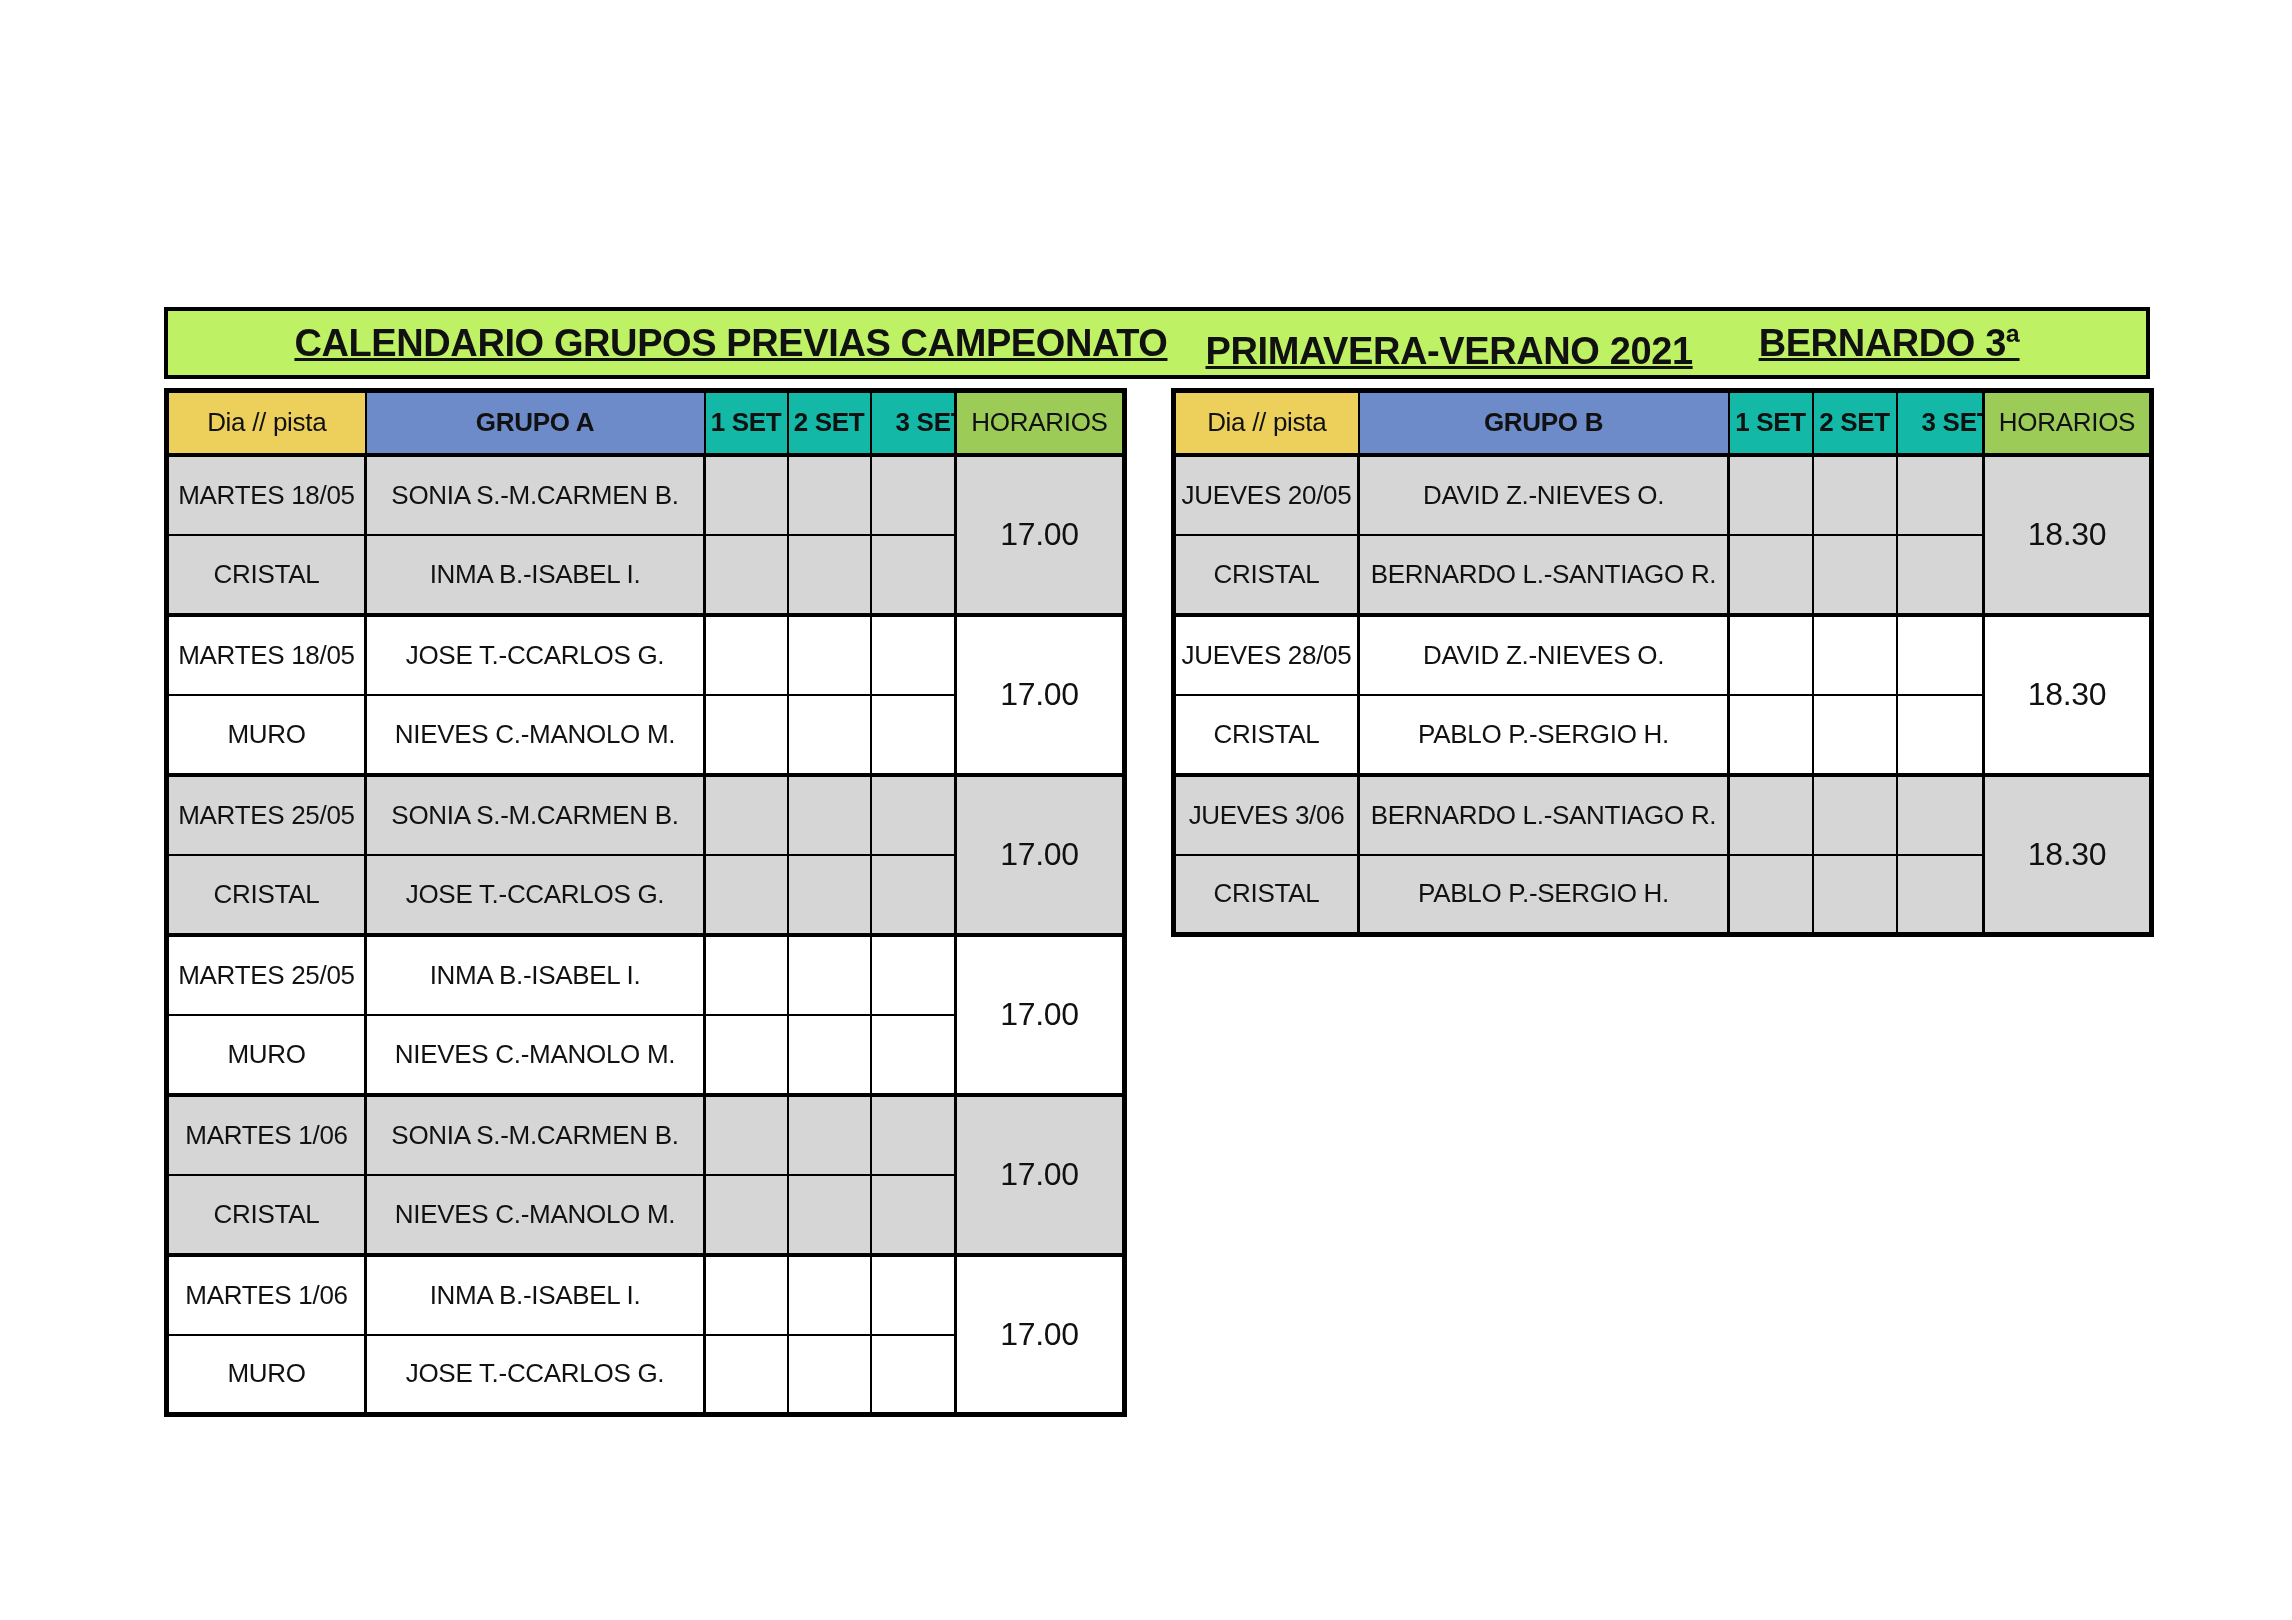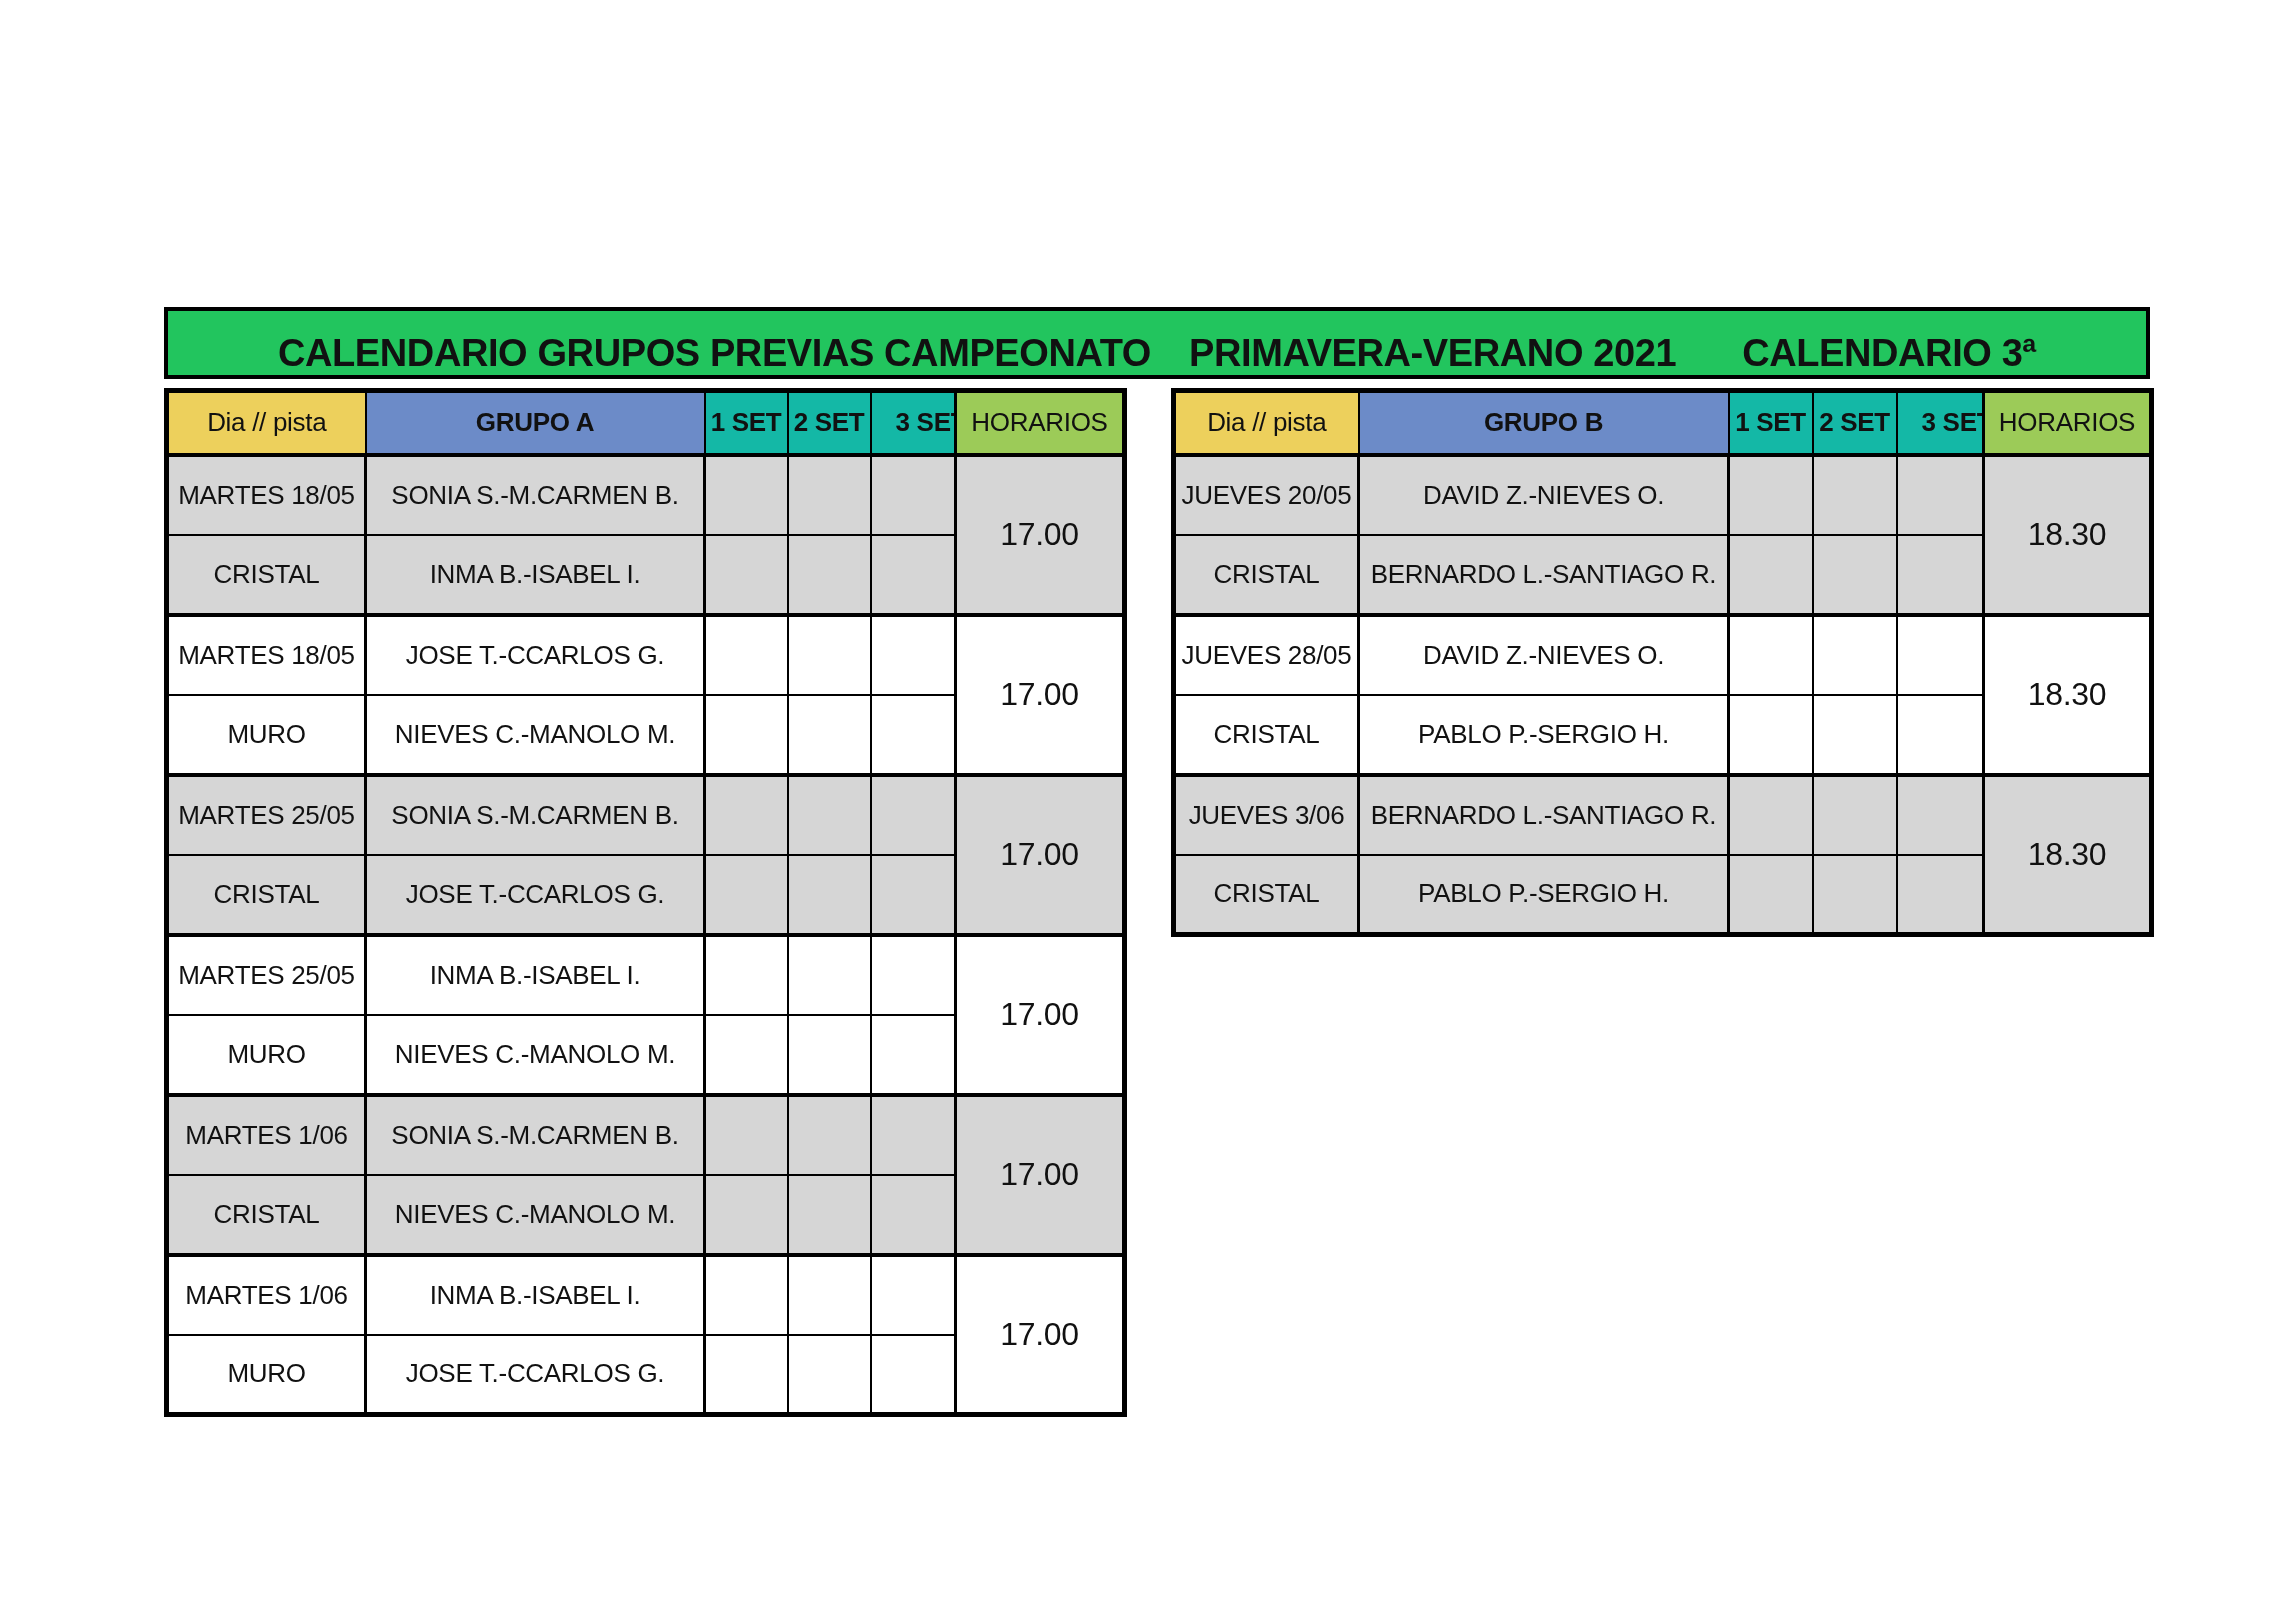--- a/index.html
+++ b/index.html
@@ -3,23 +3,23 @@
 <meta charset="utf-8">
 <style>
   html,body{margin:0;padding:0;}
   body{
     width:2293px;height:1620px;position:relative;background:#ffffff;
     font-family:"Liberation Sans", sans-serif;color:#111111;
   }
   
   .title-box{
     position:absolute;left:164px;top:307px;width:1986px;height:72px;
-    border:4.5px solid #000;box-sizing:border-box;background:#22c55e;
-    display:flex;align-items:flex-end;justify-content:center;
-    font-weight:bold;font-size:38px;letter-spacing:-0.4px;white-space:nowrap;
+    border:4.5px solid #000;box-sizing:border-box;background:#bef264;
+    display:flex;align-items:center;justify-content:center;
+    font-weight:bold;font-size:38px;letter-spacing:-0.4px;white-space:nowrap;text-decoration:underline;
   }
   .title-box .part2{margin-left:38px;margin-top:16px;}
   .title-box .part3{margin-left:66px;}
   
   table.grid{
     position:absolute;border-collapse:collapse;table-layout:fixed;
     border:5.4px solid #000;background:#fff;
   }
   #tableA{left:164px;top:388px;width:958px;}
   #tableB{left:1171px;top:388px;width:979px;}
@@ -44,21 +44,21 @@
   td.team{border-right-width:3.6px;}
   td.set.s3{border-right-width:3.6px;}
   td.time{font-size:32px;}
 </style>
 </head>
 <body>
 
 <div class="title-box">
   <span class="part1">CALENDARIO GRUPOS PREVIAS CAMPEONATO</span>
   <span class="part2">PRIMAVERA-VERANO 2021</span>
-  <span class="part3">CALENDARIO 3ª</span>
+  <span class="part3">BERNARDO 3ª</span>
 </div>
 
 <table class="grid" id="tableA">
   <colgroup>
     <col style="width:199px">
       <col style="width:339px">
       <col style="width:83px">
     <col style="width:83px">
       <col style="width:85px">
       <col style="width:169px">

